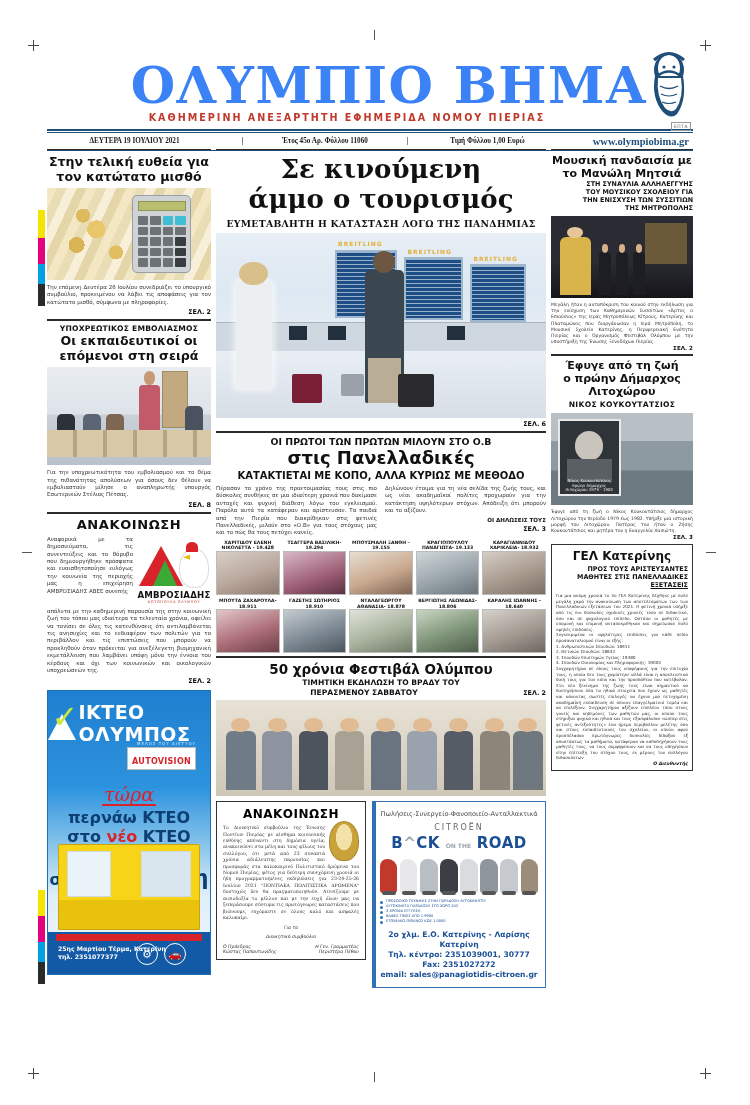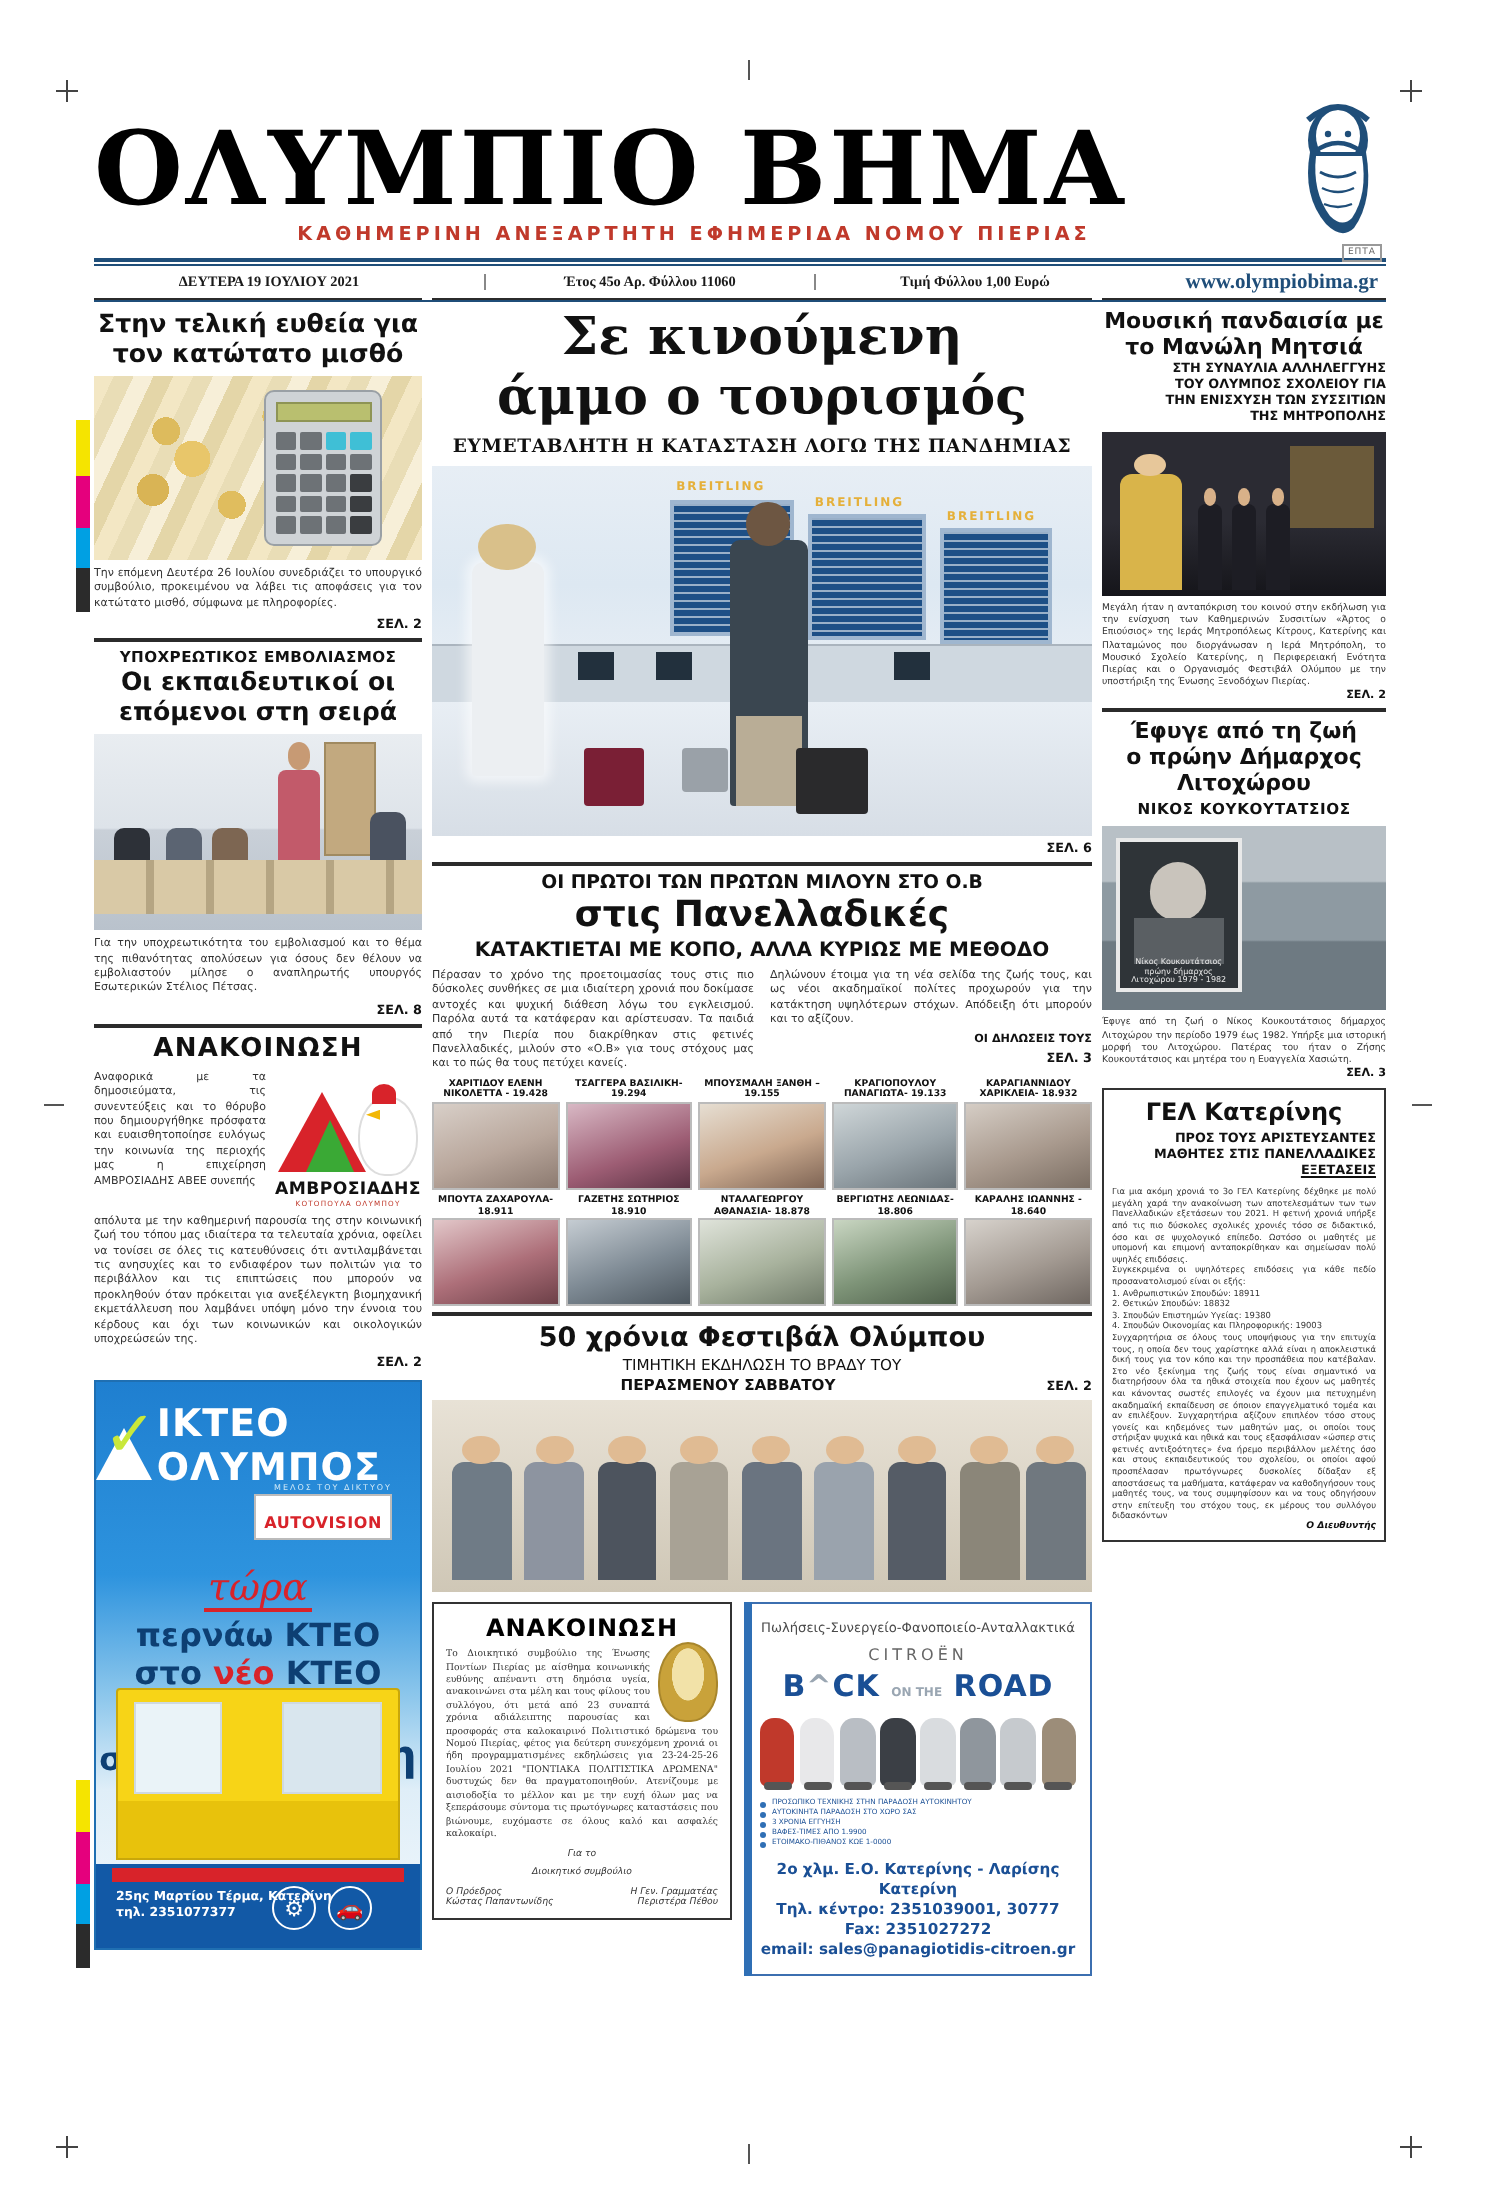--- a/index.html
+++ b/index.html
@@ -42,22 +42,22 @@
     background: #ffffff;
   }
 
   
   .masthead { position: relative; height: 98px; }
   .mast-title {
     font-family: "DejaVu Serif", "Liberation Serif", serif;
     font-weight: bold;
     font-size: 51px;
     letter-spacing: 1.5px;
-    color: #000000;
-    text-align: left;
+    color: #3b82f6;
+    text-align: right;
     line-height: 58px;
     padding-top: 12px;
     padding-right: 46px;
   }
   .mast-sub {
     text-align: center;
     font-size: 9.6px;
     font-weight: bold;
     letter-spacing: 2.0px;
     color: #c0392b;
@@ -551,21 +551,21 @@
             <div>
               <div class="grad-name">ΚΑΡΑΛΗΣ ΙΩΑΝΝΗΣ - 18.640</div>
               <div class="grad-photo gp10"></div>
             </div>
           </div>
         </div>
 
         <div class="hr-thick"></div>
         <div>
           <div style="text-align:center;font-size:13.5px;font-weight:bold;color:#111;">50 χρόνια Φεστιβάλ Ολύμπου</div>
-          <div style="text-align:center;font-size:7.6px;font-weight:normal;color:#111;line-height:9px;margin-top:1px;">ΤΙΜΗΤΙΚΗ ΕΚΔΗΛΩΣΗ ΤΟ ΒΡΑΔΥ ΤΟΥ</div>
+          <div style="text-align:center;font-size:7.6px;font-weight:bold;color:#111;line-height:9px;margin-top:1px;">ΤΙΜΗΤΙΚΗ ΕΚΔΗΛΩΣΗ ΤΟ ΒΡΑΔΥ ΤΟΥ</div>
           <div style="display:flex;align-items:flex-end;justify-content:center;">
             <div style="flex:1;text-align:center;font-size:7.6px;font-weight:bold;color:#111;">ΠΕΡΑΣΜΕΝΟΥ ΣΑΒΒΑΤΟΥ</div>
             <div class="sel" style="width:34px">ΣΕΛ. 2</div>
           </div>
           <div class="photo p-fest" style="margin-top:3px">
             <span class="fest-p" style="left:3%;background:#6f7b86"></span>
             <span class="fest-p" style="left:14%;background:#8d94a0"></span>
             <span class="fest-p" style="left:25%;background:#4d545e"></span>
             <span class="fest-p" style="left:36%;background:#a8a295"></span>
             <span class="fest-p" style="left:47%;background:#6a7480"></span>
@@ -631,21 +631,21 @@
         </div>
       </div>
 
       <div class="col-right">
 
         <div class="hr-thick"></div>
         <div>
           <div class="rt-head">Μουσική πανδαισία με</div>
           <div class="rt-head">το Μανώλη Μητσιά</div>
           <div class="rt-kick">ΣΤΗ ΣΥΝΑΥΛΙΑ ΑΛΛΗΛΕΓΓΥΗΣ</div>
-          <div class="rt-kick">ΤΟΥ ΟΛΥΜΠΟΣ ΣΧΟΛΕΙΟΥ ΓΙΑ</div>
+          <div class="rt-kick">ΤΟΥ ΜΟΥΣΙΚΟΥ ΣΧΟΛΕΙΟΥ ΓΙΑ</div>
           <div class="rt-kick">ΤΗΝ ΕΝΙΣΧΥΣΗ ΤΩΝ ΣΥΣΣΙΤΙΩΝ</div>
           <div class="rt-kick">ΤΗΣ ΜΗΤΡΟΠΟΛΗΣ</div>
           <div class="photo p-concert" style="margin-top:4px">
             <div class="org"></div>
             <div class="pr"></div>
             <div class="pl" style="left:34%"></div>
             <div class="pl" style="left:46%"></div>
             <div class="pl" style="left:58%"></div>
           </div>
           <div class="rt-body" style="margin-top:4px">Μεγάλη ήταν η ανταπόκριση του κοινού στην εκδήλωση για την ενίσχυση των Καθημερινών Συσσιτίων «Άρτος ο Επιούσιος» της Ιεράς Μητροπόλεως Κίτρους, Κατερίνης και Πλαταμώνος που διοργάνωσαν η Ιερά Μητρόπολη, το Μουσικό Σχολείο Κατερίνης, η Περιφερειακή Ενότητα Πιερίας και ο Οργανισμός Φεστιβάλ Ολύμπου με την υποστήριξη της Ένωσης Ξενοδόχων Πιερίας.</div>

